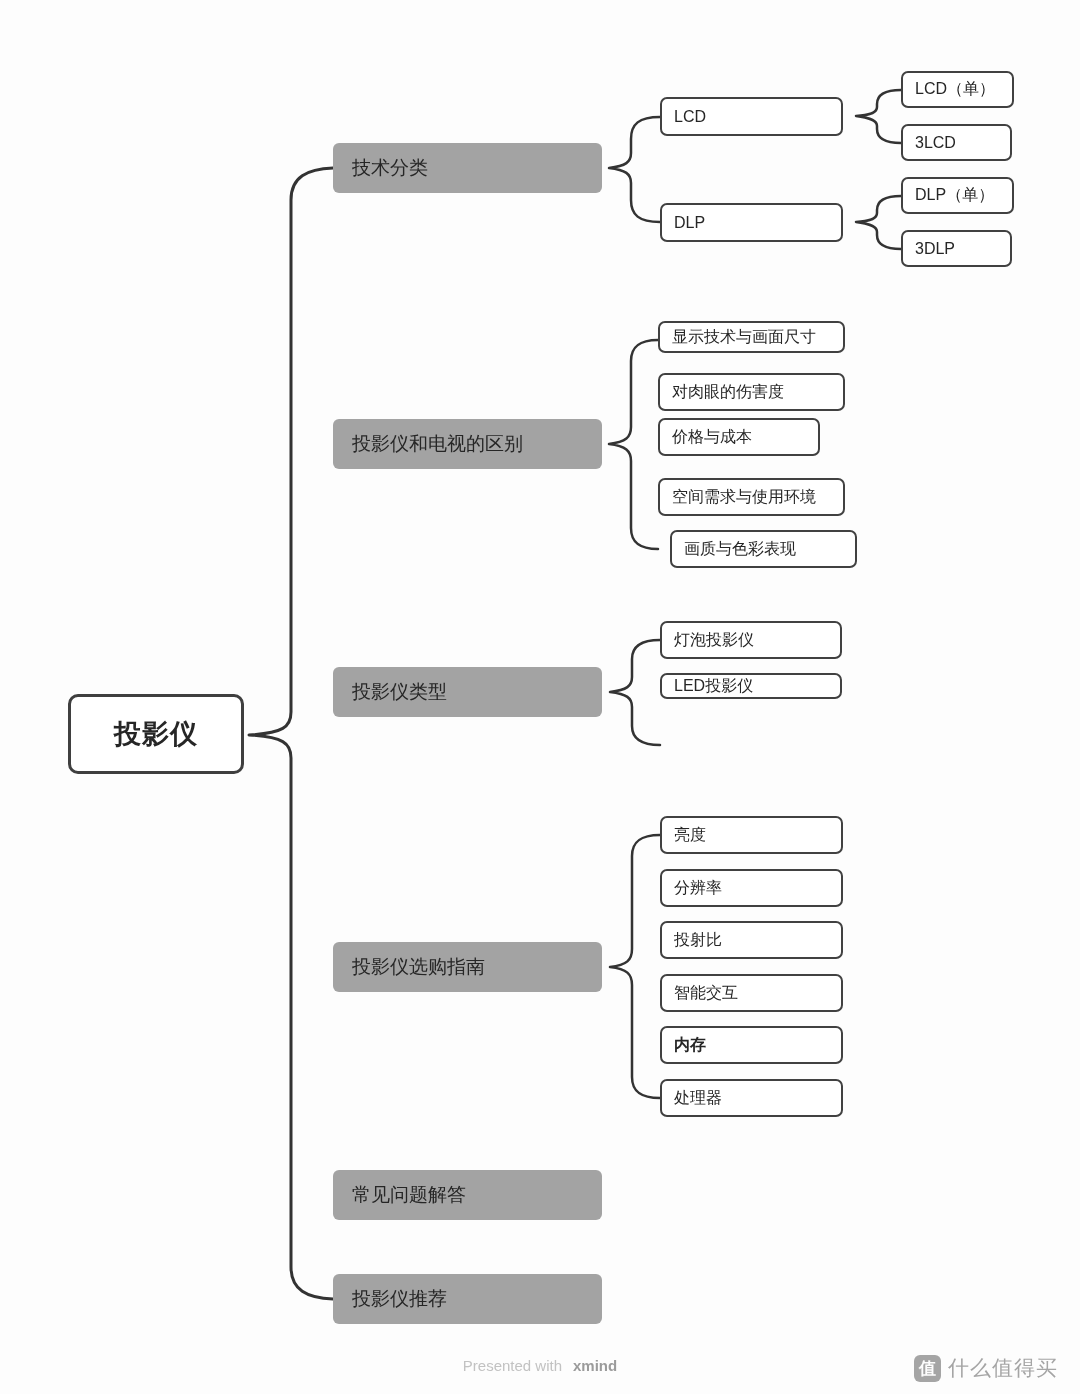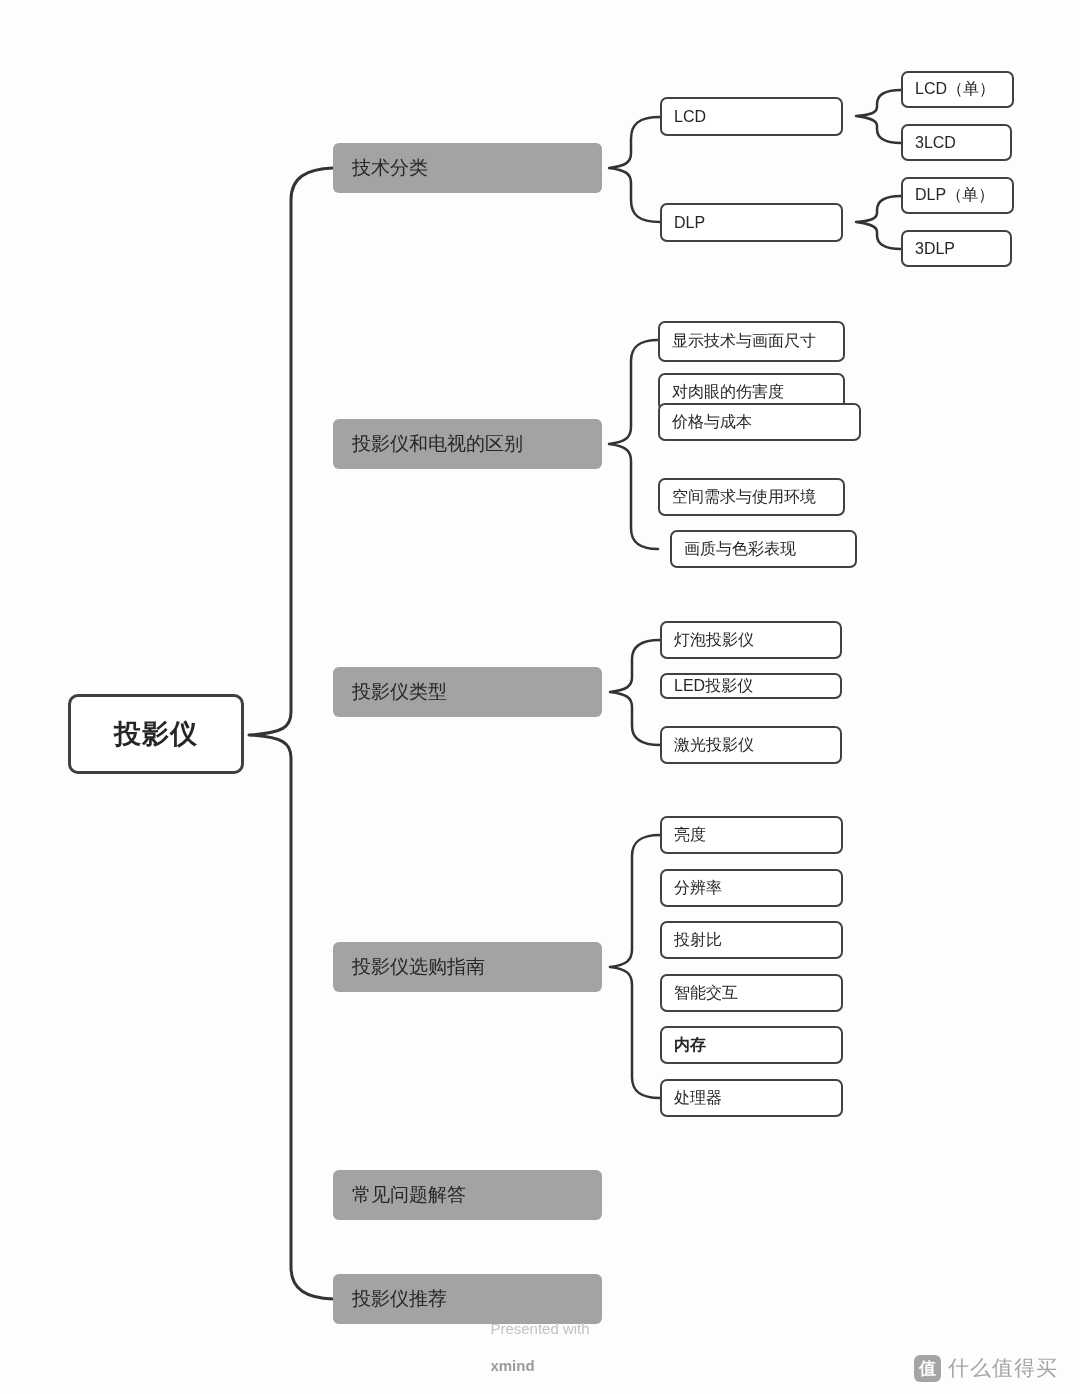--- a/index.html
+++ b/index.html
@@ -54,24 +54,23 @@
     border-radius: 7px;
     font-size: 16px;
     padding-left: 12px;
   }
   .footer {
     position: absolute;
     left: 50%;
     transform: translateX(-50%);
     bottom: 20px;
     display: flex;
-    gap: 20px;
+    gap: 11px;
     font-size: 15px;
     color: #c2c2c2;
-    flex-direction: column;
   }
   .footer .brand {
     color: #9b9b9b;
     font-weight: bold;
   }
   .watermark {
     position: absolute;
     right: 22px;
     bottom: 12px;
     display: flex;
@@ -122,29 +121,28 @@
   <div class="node main" style="left:333px; top:1274px; width:269px; height:50px;">投影仪推荐</div>
 
   <div class="node leaf" style="left:660px; top:97px; width:183px; height:39px;">LCD</div>
   <div class="node leaf" style="left:660px; top:203px; width:183px; height:39px;">DLP</div>
 
   <div class="node leaf" style="left:901px; top:71px; width:113px; height:37px;">LCD（单）</div>
   <div class="node leaf" style="left:901px; top:124px; width:111px; height:37px;">3LCD</div>
   <div class="node leaf" style="left:901px; top:177px; width:113px; height:37px;">DLP（单）</div>
   <div class="node leaf" style="left:901px; top:230px; width:111px; height:37px;">3DLP</div>
 
-  <div class="node leaf" style="left:658px; top:321px; width:187px; height:41px;">显示技术与画面尺寸</div>
+  <div class="node leaf" style="left:658px; top:321px; width:187px; height:32px;">显示技术与画面尺寸</div>
   <div class="node leaf" style="left:658px; top:373px; width:187px; height:38px;">对肉眼的伤害度</div>
-  <div class="node leaf" style="left:658px; top:403px; width:203px; height:38px;">价格与成本</div>
+  <div class="node leaf" style="left:658px; top:418px; width:162px; height:38px;">价格与成本</div>
   <div class="node leaf" style="left:658px; top:478px; width:187px; height:38px;">空间需求与使用环境</div>
   <div class="node leaf" style="left:658px; top:530px; width:187px; height:38px;margin-left:12px;">画质与色彩表现</div>
 
   <div class="node leaf" style="left:660px; top:621px; width:182px; height:38px;">灯泡投影仪</div>
   <div class="node leaf" style="left:660px; top:673px; width:182px; height:26px;">LED投影仪</div>
-  <div class="node leaf" style="left:660px; top:726px; width:182px; height:38px;">激光投影仪</div>
 
   <div class="node leaf" style="left:660px; top:816px; width:183px; height:38px;">亮度</div>
   <div class="node leaf" style="left:660px; top:869px; width:183px; height:38px;">分辨率</div>
   <div class="node leaf" style="left:660px; top:921px; width:183px; height:38px;">投射比</div>
   <div class="node leaf" style="left:660px; top:974px; width:183px; height:38px;">智能交互</div>
   <div class="node leaf" style="left:660px; top:1026px; width:183px; height:38px;font-weight:bold;">内存</div>
   <div class="node leaf" style="left:660px; top:1079px; width:183px; height:38px;">处理器</div>
 
   <div class="footer">
     <span>Presented with</span>

